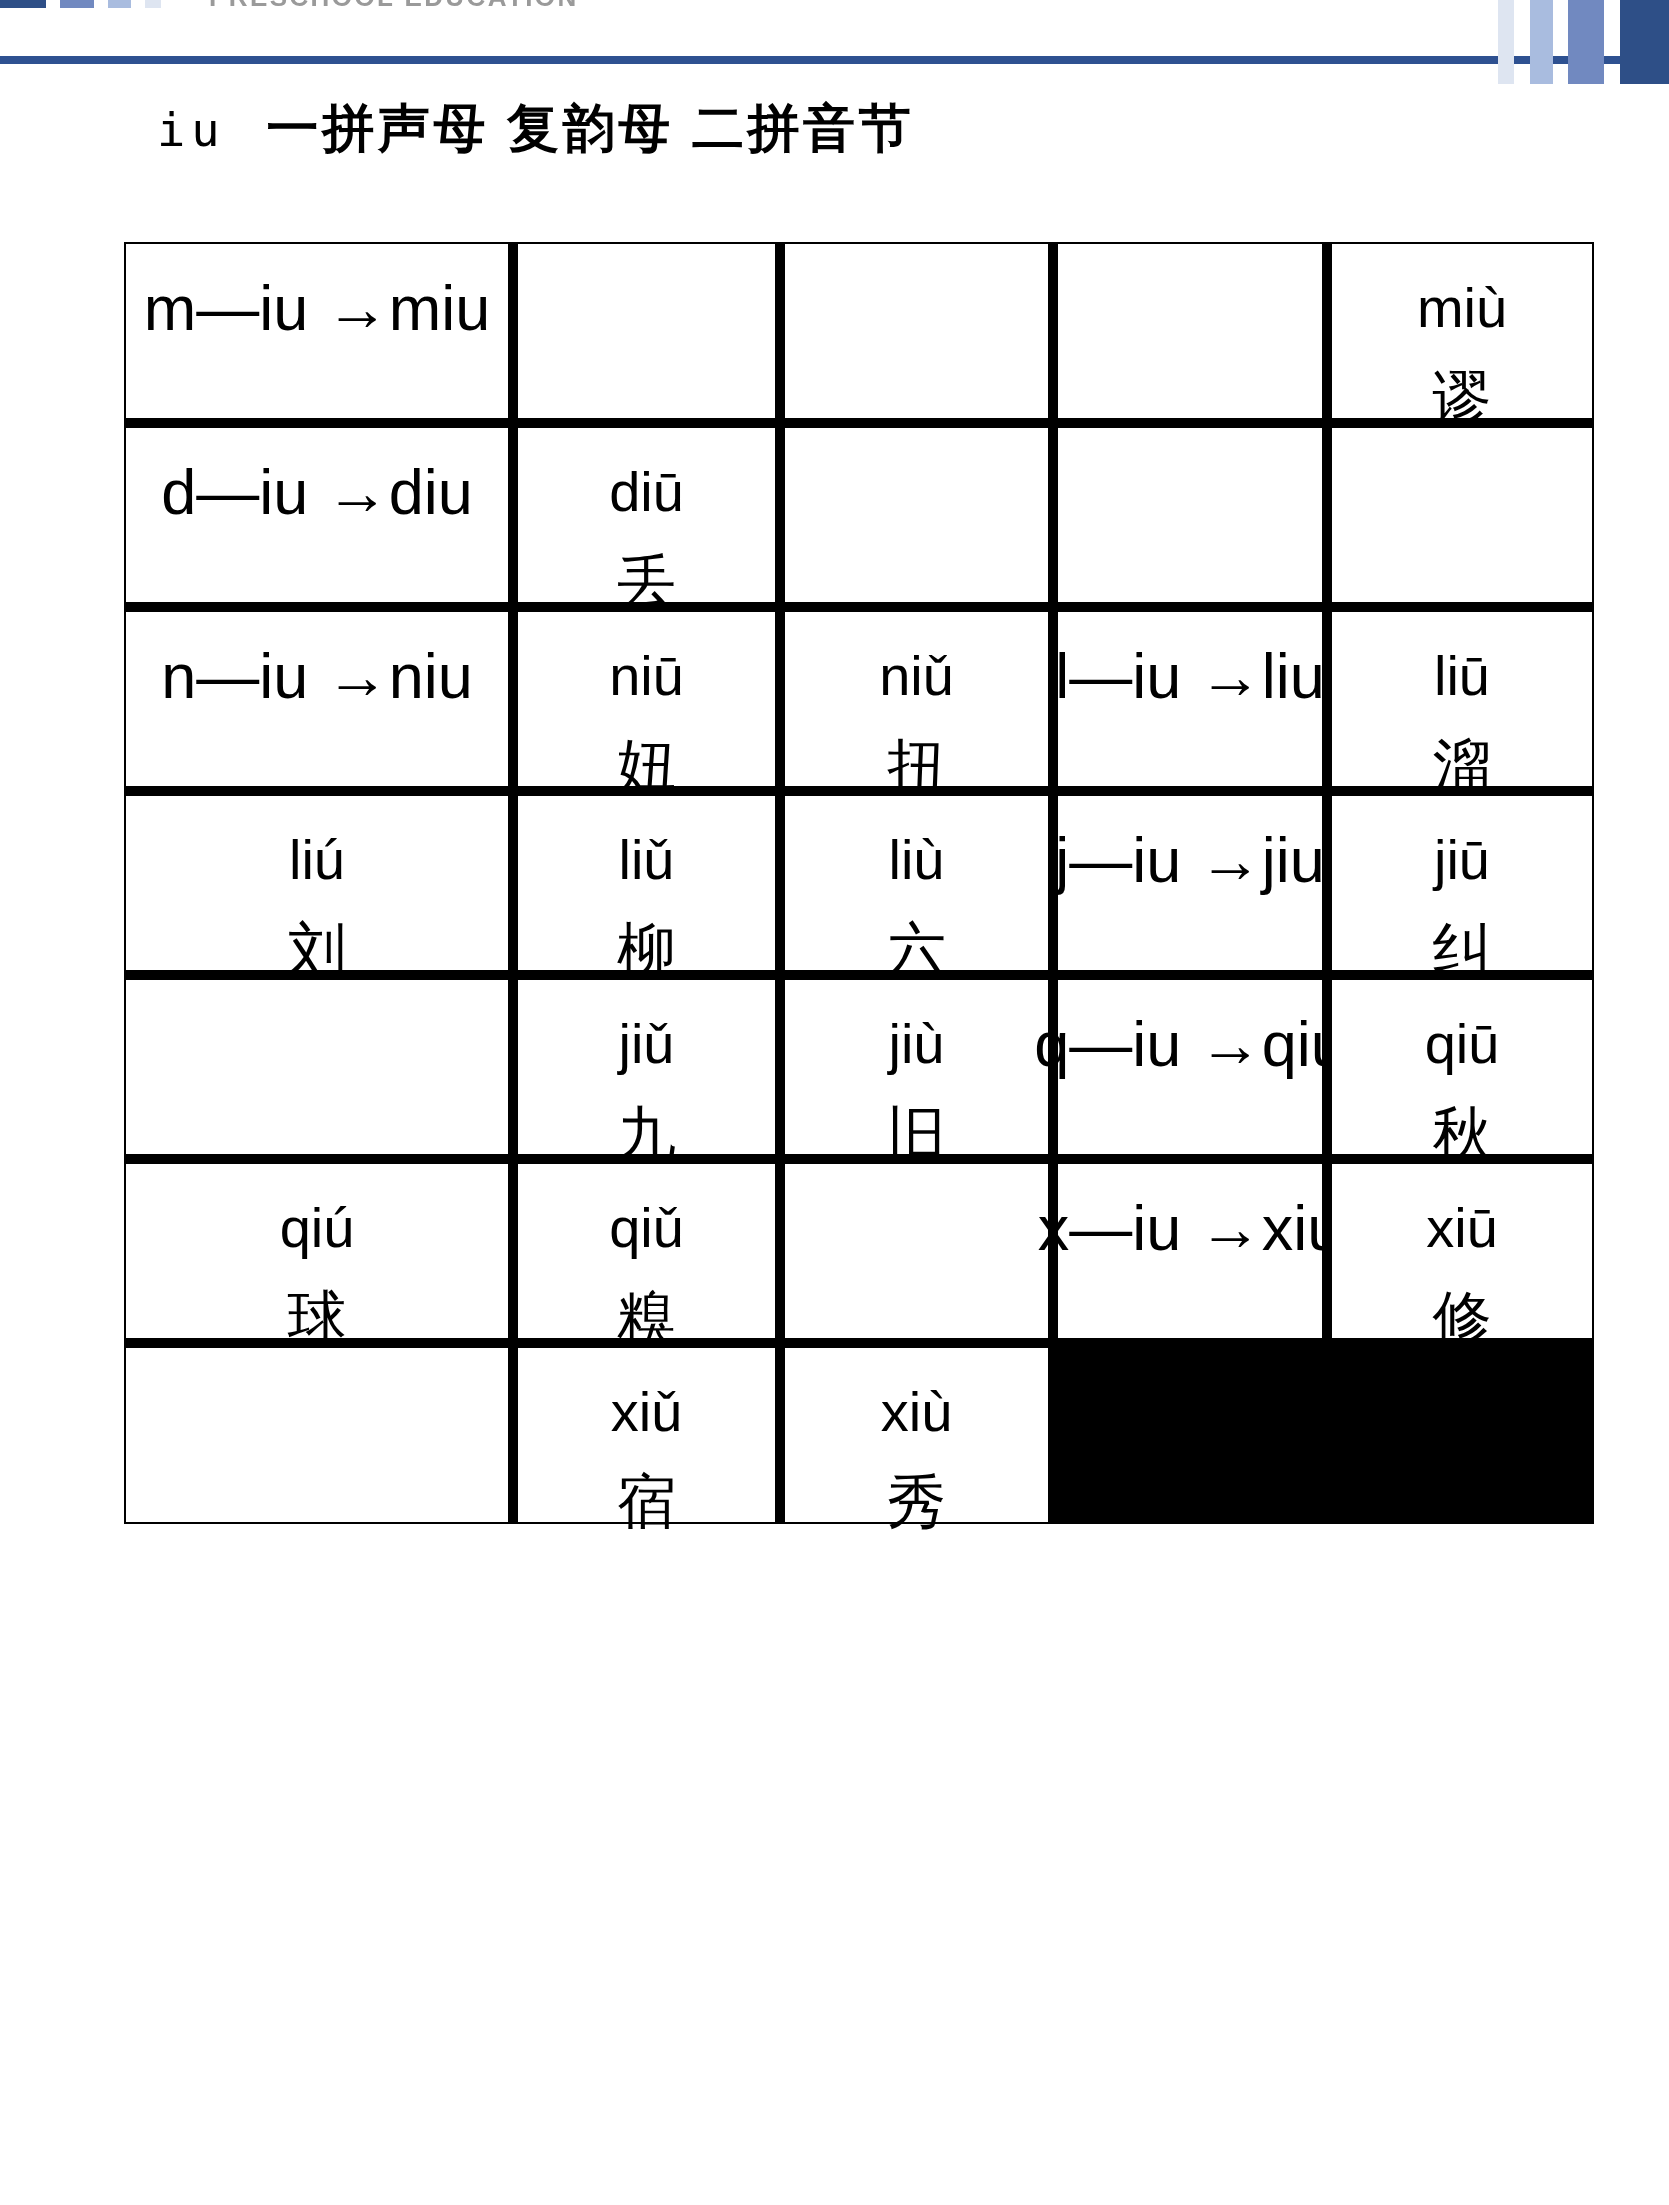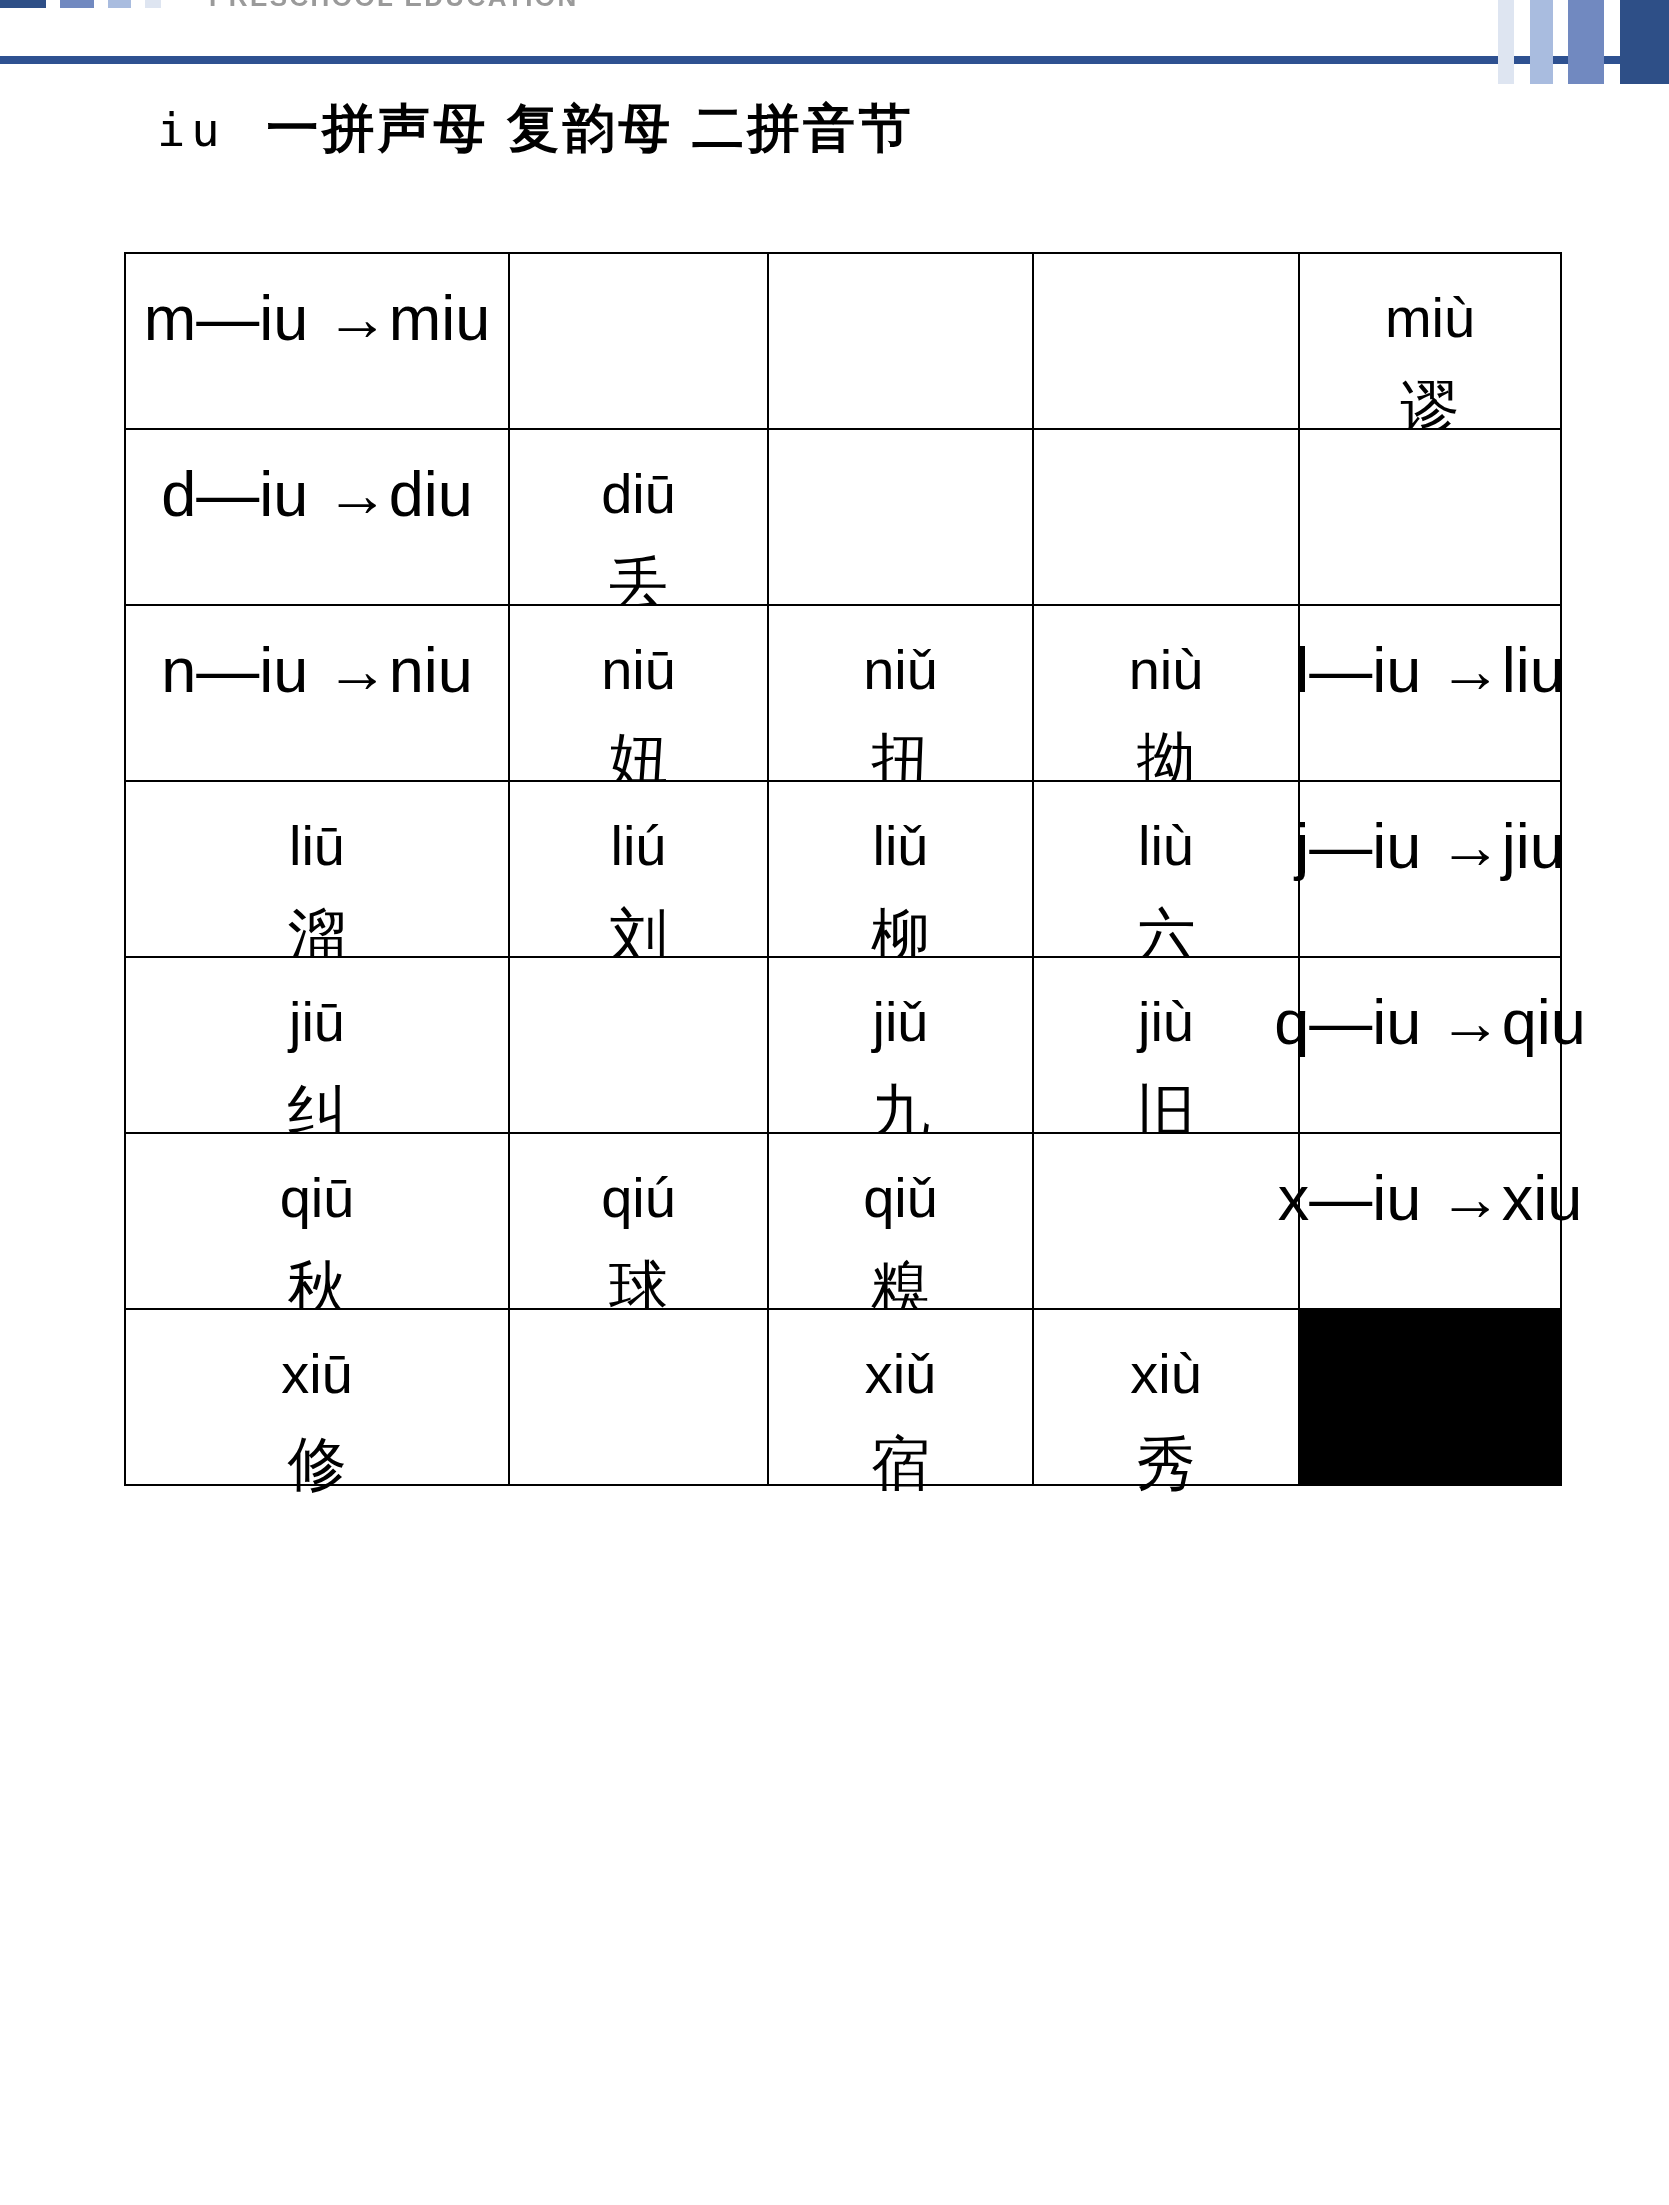--- a/index.html
+++ b/index.html
@@ -45,25 +45,25 @@
   .title-text{
     margin-left:41px;
     font-size:52px;
     font-weight:700;
     letter-spacing:3.6px;
   }
 
   
   .table{
     position:absolute;
-    left:124px; top:252px;
+    left:124px; top:242px;
     display:grid;
     grid-template-columns:382px 257px 263px 264px 260px;
     grid-auto-rows:174px;
-    gap:2px;
+    gap:10px;
     background:#000;
     border:2.4px solid #000;
     width:max-content;
   }
   .cell{
     background:#fff;
     box-sizing:border-box;
     display:flex;
     flex-direction:column;
     align-items:center;
@@ -188,24 +188,20 @@
       </div>
       <div class="cell">
         <span class="pinyin">niū</span>
         <span class="hanzi">妞</span>
       </div>
       <div class="cell">
         <span class="pinyin">niǔ</span>
         <span class="hanzi">扭</span>
       </div>
       <div class="cell">
-        <span class="pinyin">niù</span>
-        <span class="hanzi">拗</span>
-      </div>
-      <div class="cell">
         <span class="row-label">l—iu →liu</span>
       </div>
       <div class="cell">
         <span class="pinyin">liū</span>
         <span class="hanzi">溜</span>
       </div>
       <div class="cell">
         <span class="pinyin">liú</span>
         <span class="hanzi">刘</span>
       </div>

